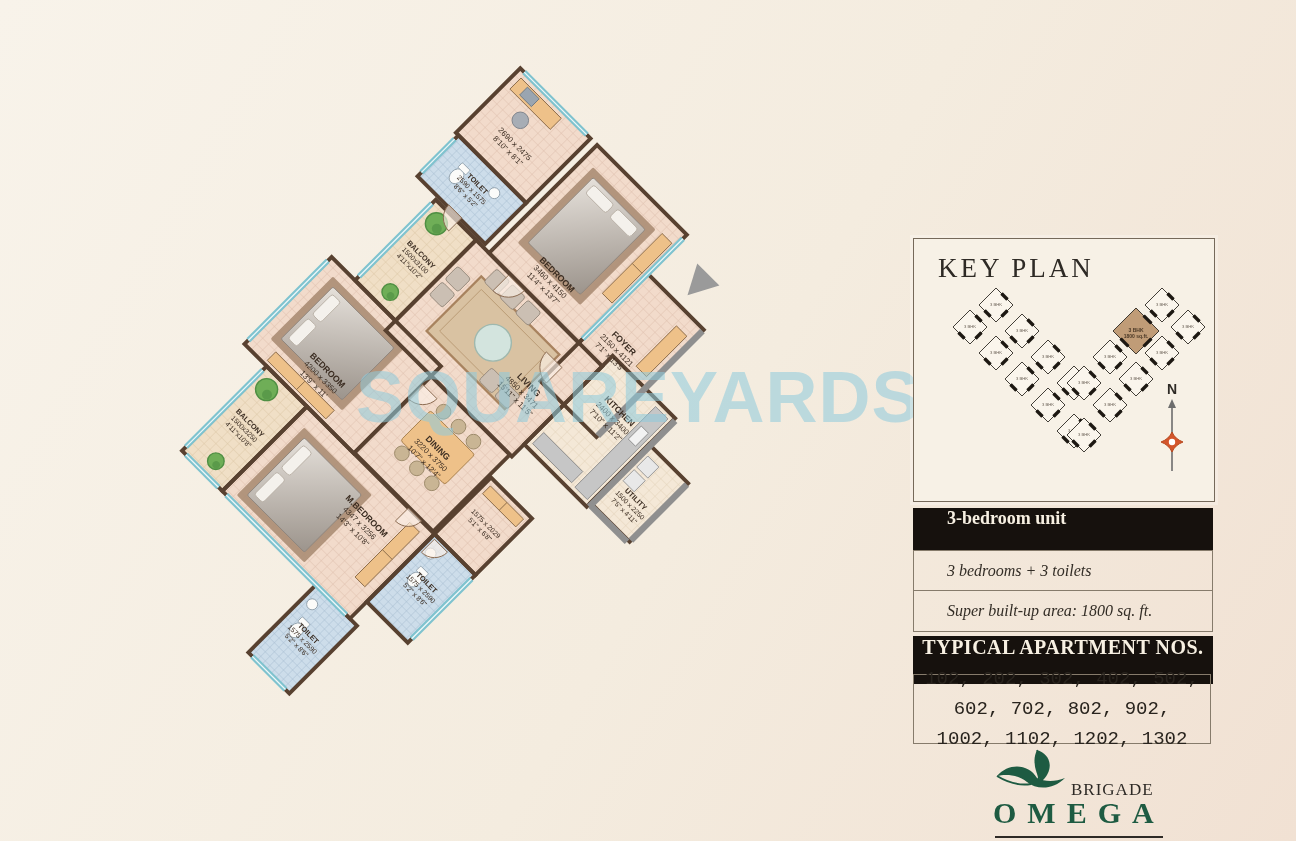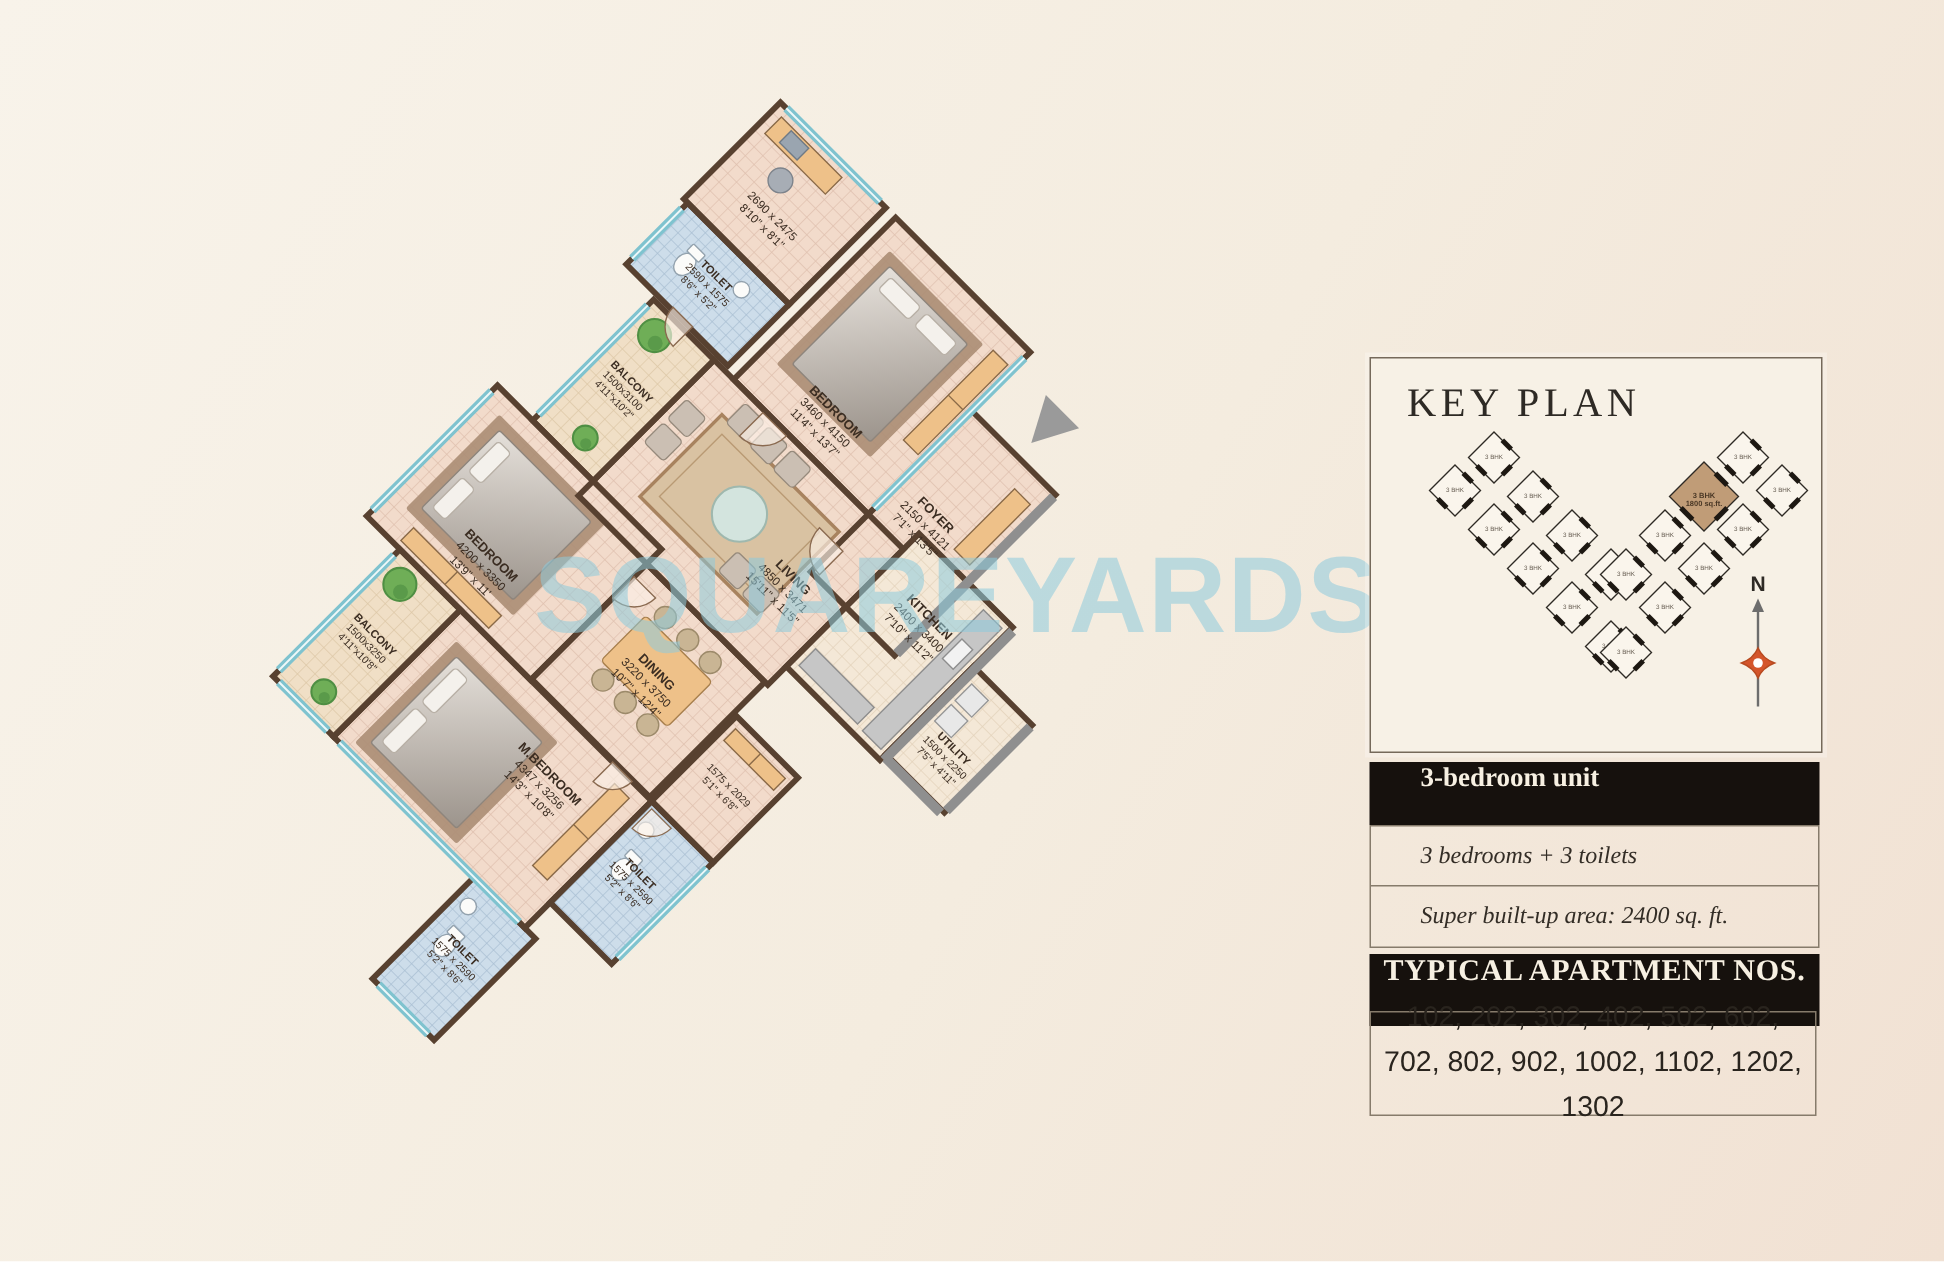--- a/index.html
+++ b/index.html
@@ -40,21 +40,21 @@
     border:1px solid #867b6b;
   }
   .detail-row{
     height:39px; display:flex; align-items:center; padding-left:33px;
     font-family:"Liberation Serif", serif; font-style:italic; font-size:16px; color:#332d26;
   }
   .detail-row+.detail-row{border-top:1px solid #867b6b;}
   .numbers-box{
     position:absolute;left:0;top:674px;width:298px;height:70px;
     border:1px solid #867b6b; display:flex;align-items:center;justify-content:center;
-    text-align:center; font-family:Liberation Sans, sans-serif; font-size:19px;
+    text-align:center; font-family:Liberation Mono, monospace; font-size:19px;
     color:#29241e; line-height:30px; padding:0 6px; box-sizing:border-box;
   }
   
   .logo{position:absolute;left:985px;top:748px;width:210px;height:90px;z-index:3;}
   .logo .brand{
     position:absolute;left:86px;top:32px;font-family:"Liberation Serif", serif;
     font-size:17px;letter-spacing:1px;color:#2e2a26;
   }
   .logo .name{
     position:absolute;left:8px;top:48px;font-family:"Liberation Serif", serif;
@@ -357,26 +357,38 @@
 
     <div class="bar type-bar">
       <span>3-bedroom unit</span>
     </div>
 
     <div class="detail-box">
       <div class="detail-row">
         <span>3 bedrooms + 3 toilets</span>
       </div>
       <div class="detail-row">
-        <span>Super built-up area: 2400 sq. ft.</span>
+        <span>Super built-up area: 1800 sq. ft.</span>
       </div>
     </div>
 
     <div class="bar apt-bar">
       <span>TYPICAL APARTMENT NOS.</span>
     </div>
 
     <div class="numbers-box">
       <span>102, 202, 302, 402, 502, 602, 702, 802, 902, 1002, 1102, 1202, 1302</span>
     </div>
   </div>
 
+  <div class="logo">
+    <svg width="88" height="66" viewBox="0 0 88 66">
+      <path d="M52 2 C 66 6, 70 22, 56 34 C 50 24, 47 12, 52 2 Z" fill="#1e5b42"></path>
+      <path d="M54 33 C 52 20, 55 8, 52 2" fill="none" stroke="#1e5b42" stroke-width="1.5"></path>
+      <path d="M12 28 C 24 14, 44 16, 52 30 C 60 34, 70 34, 80 30 C 68 42, 52 42, 42 34 C 32 26, 20 26, 12 28 Z" fill="#1e5b42"></path>
+      <path d="M12 28 C 22 34, 34 38, 46 36" fill="none" stroke="#1e5b42" stroke-width="2"></path>
+    </svg>
+    <div class="brand">BRIGADE</div>
+    <div class="name">OMEGA</div>
+    <div class="rule"></div>
+
+  </div>
 </div>
 
 </body></html>

